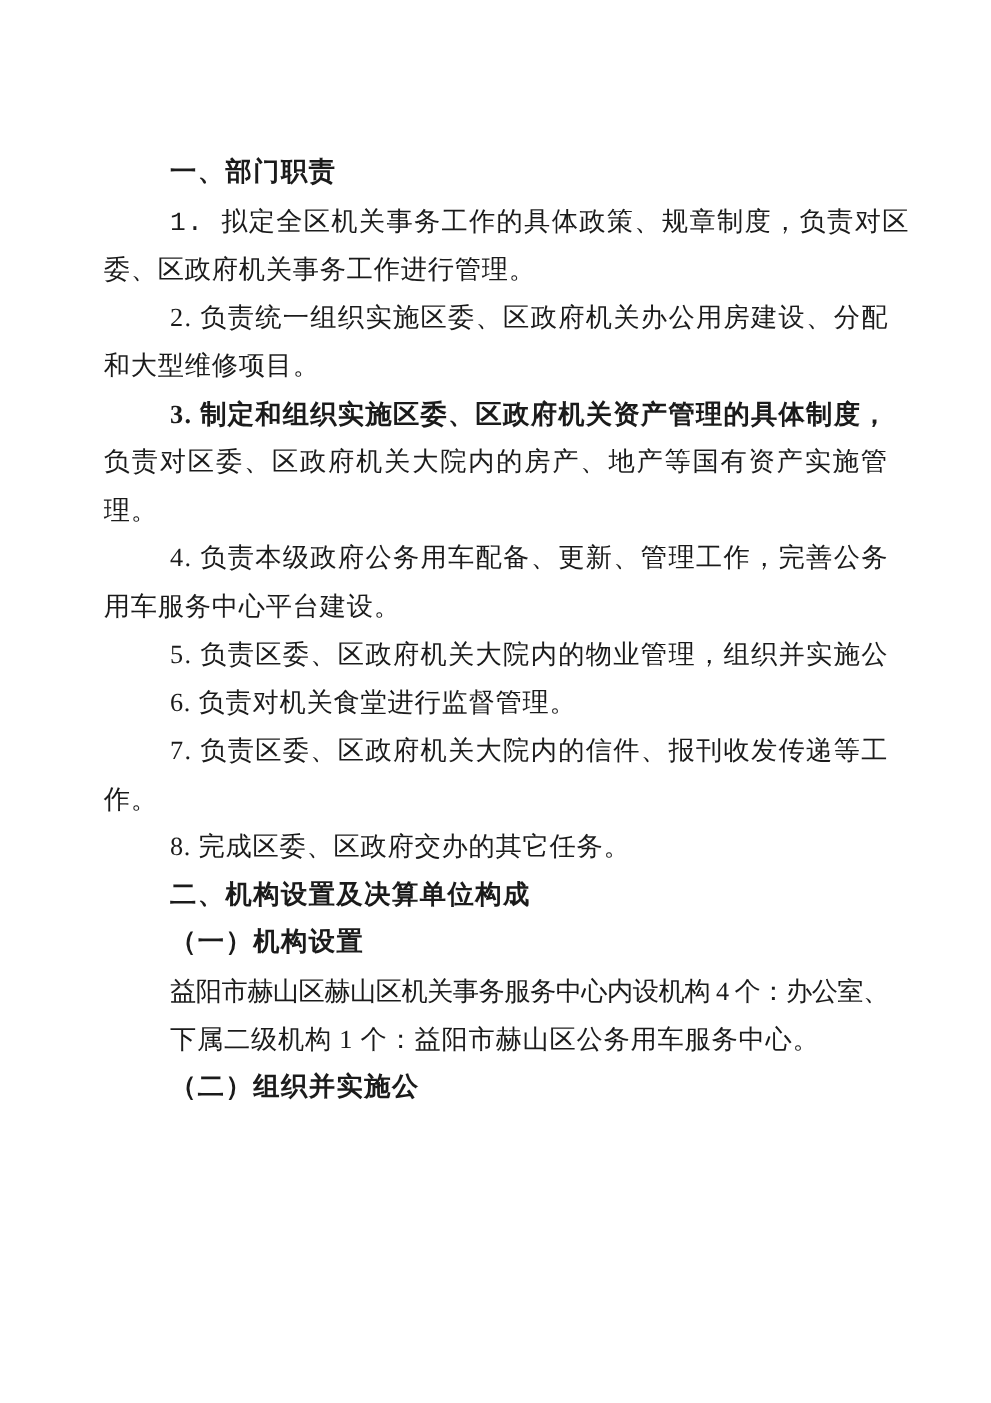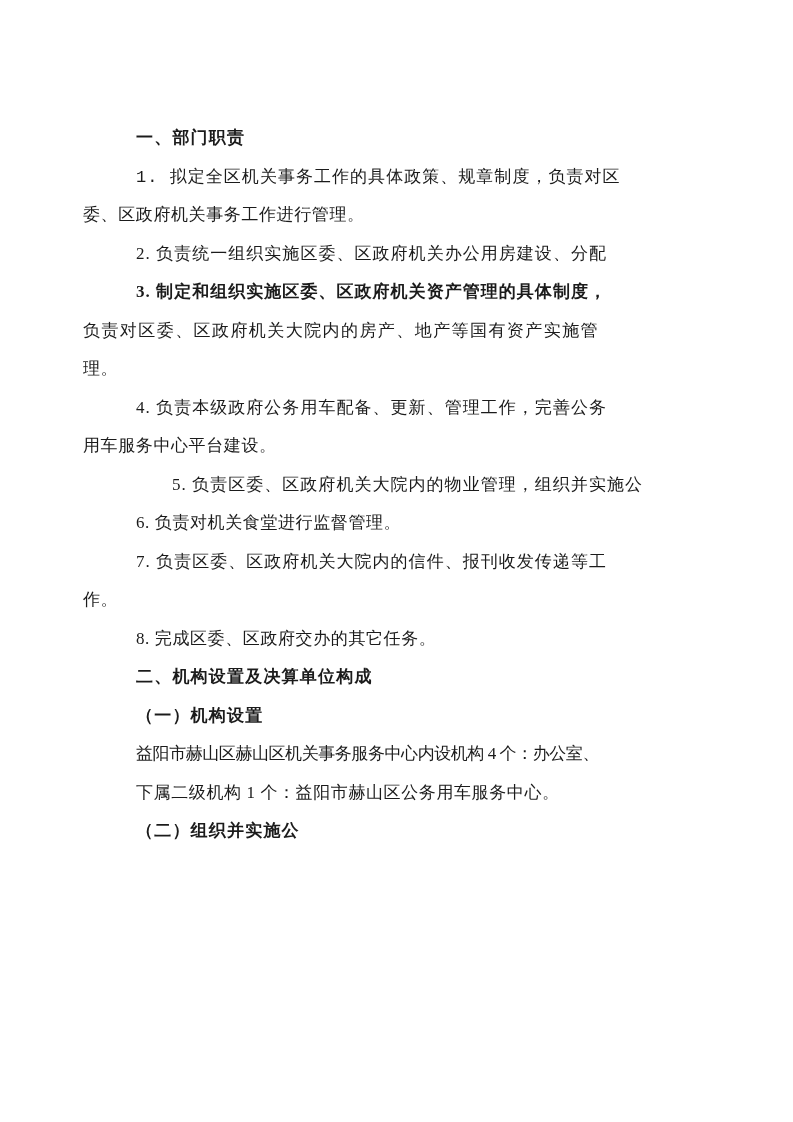--- a/index.html
+++ b/index.html
@@ -19,21 +19,21 @@
     position: absolute;
     left: 83px;
     top: 119px;
     width: 628px;
     color: #1b1b1b;
     font-family: "Liberation Serif", serif;
   }
   .line {
     height: 38.5px;
     line-height: 38.5px;
-    font-size: 17px;
+    font-size: 21px;
     letter-spacing: 0.6px;
     white-space: nowrap;
     text-align: left;
   }
   .indent {
     text-indent: 53px;
   }
   .heading {
     font-weight: bold;
     font-family: "Liberation Sans", sans-serif;
@@ -46,29 +46,30 @@
 
 <div class="page">
   <div class="content">
 
     <div class="line heading indent">一、部门职责</div>
 
     <div class="line indent fill"><span style="letter-spacing: 1.03527px; font-family: Liberation Mono, monospace;">1. 拟定全区机关事务工作的具体政策、规章制度，负责对区</span></div>
     <div class="line">委、区政府机关事务工作进行管理。</div>
 
     <div class="line indent fill"><span style="letter-spacing: 1.03527px;">2. 负责统一组织实施区委、区政府机关办公用房建设、分配</span></div>
+    <div class="line">和大型维修项目。</div>
 
     <div class="line indent fill"><span style="letter-spacing: 1.03527px; font-weight: bold;">3. 制定和组织实施区委、区政府机关资产管理的具体制度，</span></div>
     <div class="line fill"><span style="letter-spacing: 1.42813px;">负责对区委、区政府机关大院内的房产、地产等国有资产实施管</span></div>
     <div class="line">理。</div>
 
     <div class="line indent fill"><span style="letter-spacing: 1.03527px;">4. 负责本级政府公务用车配备、更新、管理工作，完善公务</span></div>
     <div class="line">用车服务中心平台建设。</div>
 
-    <div class="line indent fill"><span style="letter-spacing: 1.03527px; margin-left: 36px;">5. 负责区委、区政府机关大院内的物业管理，组织并实施公</span></div>
+    <div class="line indent fill"><span style="letter-spacing: 1.03527px;">5. 负责区委、区政府机关大院内的物业管理，组织并实施公</span></div>
 
     <div class="line indent">6. 负责对机关食堂进行监督管理。</div>
 
     <div class="line indent fill"><span style="letter-spacing: 1.03527px;">7. 负责区委、区政府机关大院内的信件、报刊收发传递等工</span></div>
     <div class="line">作。</div>
 
     <div class="line indent">8. 完成区委、区政府交办的其它任务。</div>
 
     <div class="line heading indent">二、机构设置及决算单位构成</div>
 

